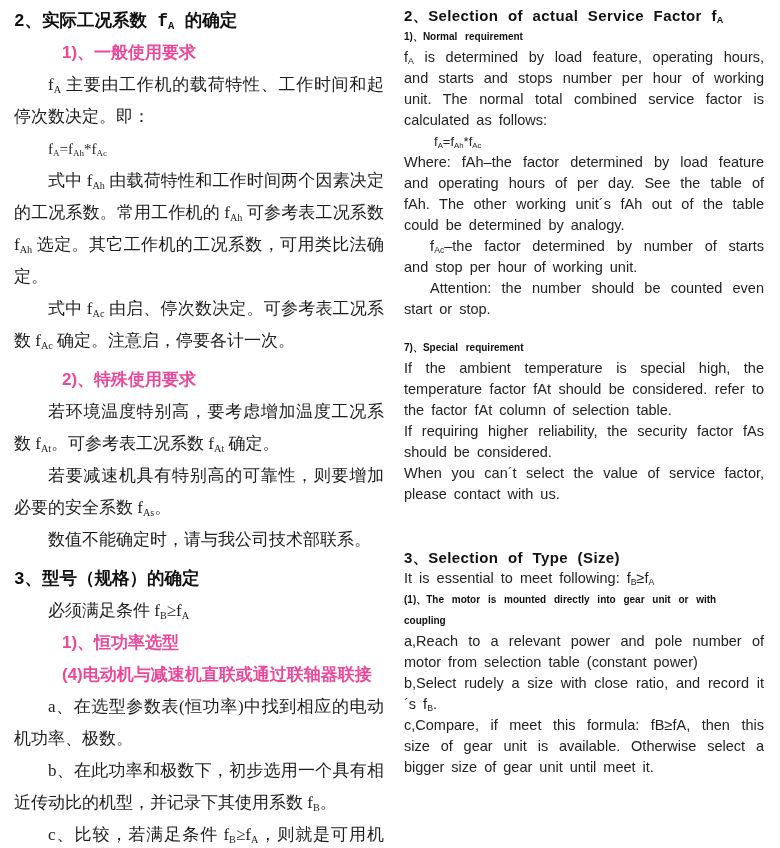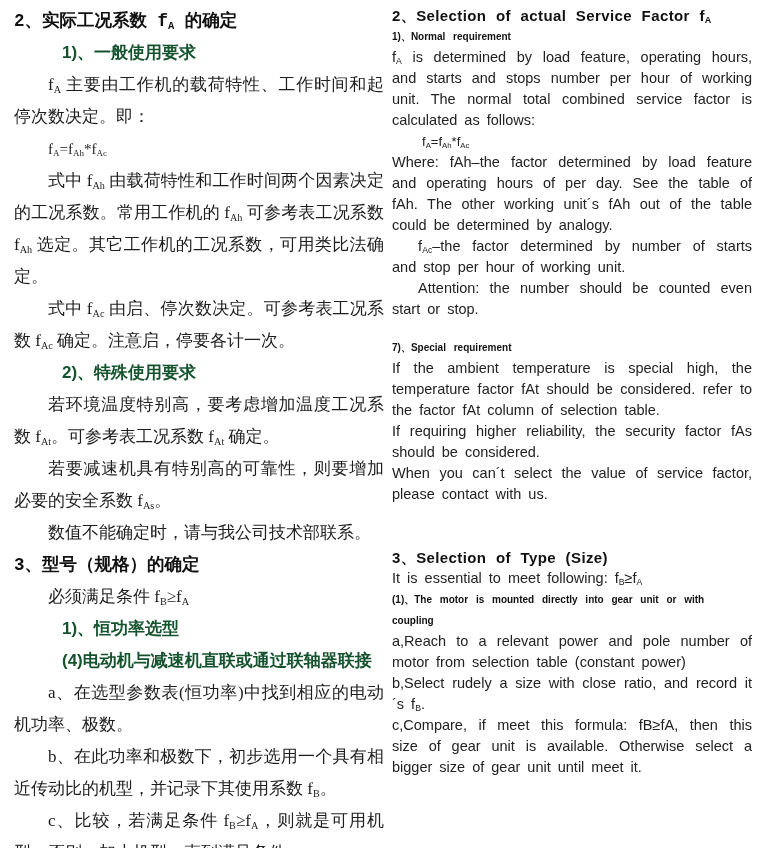--- a/index.html
+++ b/index.html
@@ -25,20 +25,21 @@
     padding: 2px 8px 0 14px;
     font-family: "Liberation Serif", "DejaVu Serif", serif;
     font-size: 17px;
     line-height: 32px;
     text-align: justify;
     color: #1d1d1d;
   }
   .col-right {
     box-sizing: border-box;
     width: 372px;
+    margin-left: 12px;
     padding: 2px 12px 0 0;
     font-family: "Liberation Sans", "DejaVu Sans", sans-serif;
     font-size: 14.5px;
     line-height: 21px;
     text-align: justify;
     word-spacing: 3px;
     color: #222222;
   }
   .blk { margin: 0; }
   sub { font-size: 60%; line-height: 0; vertical-align: -0.25em; }
@@ -50,29 +51,29 @@
     font-size: 17.5px;
     text-align: left;
     color: #111111;
   }
   .col-left .h2 {
     font-family: "Liberation Sans", "DejaVu Sans", sans-serif;
     font-weight: bold;
     font-size: 17px;
     margin-left: 48px;
     text-align: left;
-    color: #14532d;
+    color: #ec4899;
   }
   .col-left .p { text-indent: 2em; }
   .col-left .formula {
     padding-left: 34px;
     font-size: 15px;
     text-align: left;
   }
-  .col-left .gap-small { }
+  .col-left .gap-small { margin-top: 7px; }
 
   
   .col-right .h1 {
     font-weight: bold;
     font-size: 15px;
     letter-spacing: 0.4px;
     word-spacing: 5px;
     text-align: left;
     color: #111111;
   }

